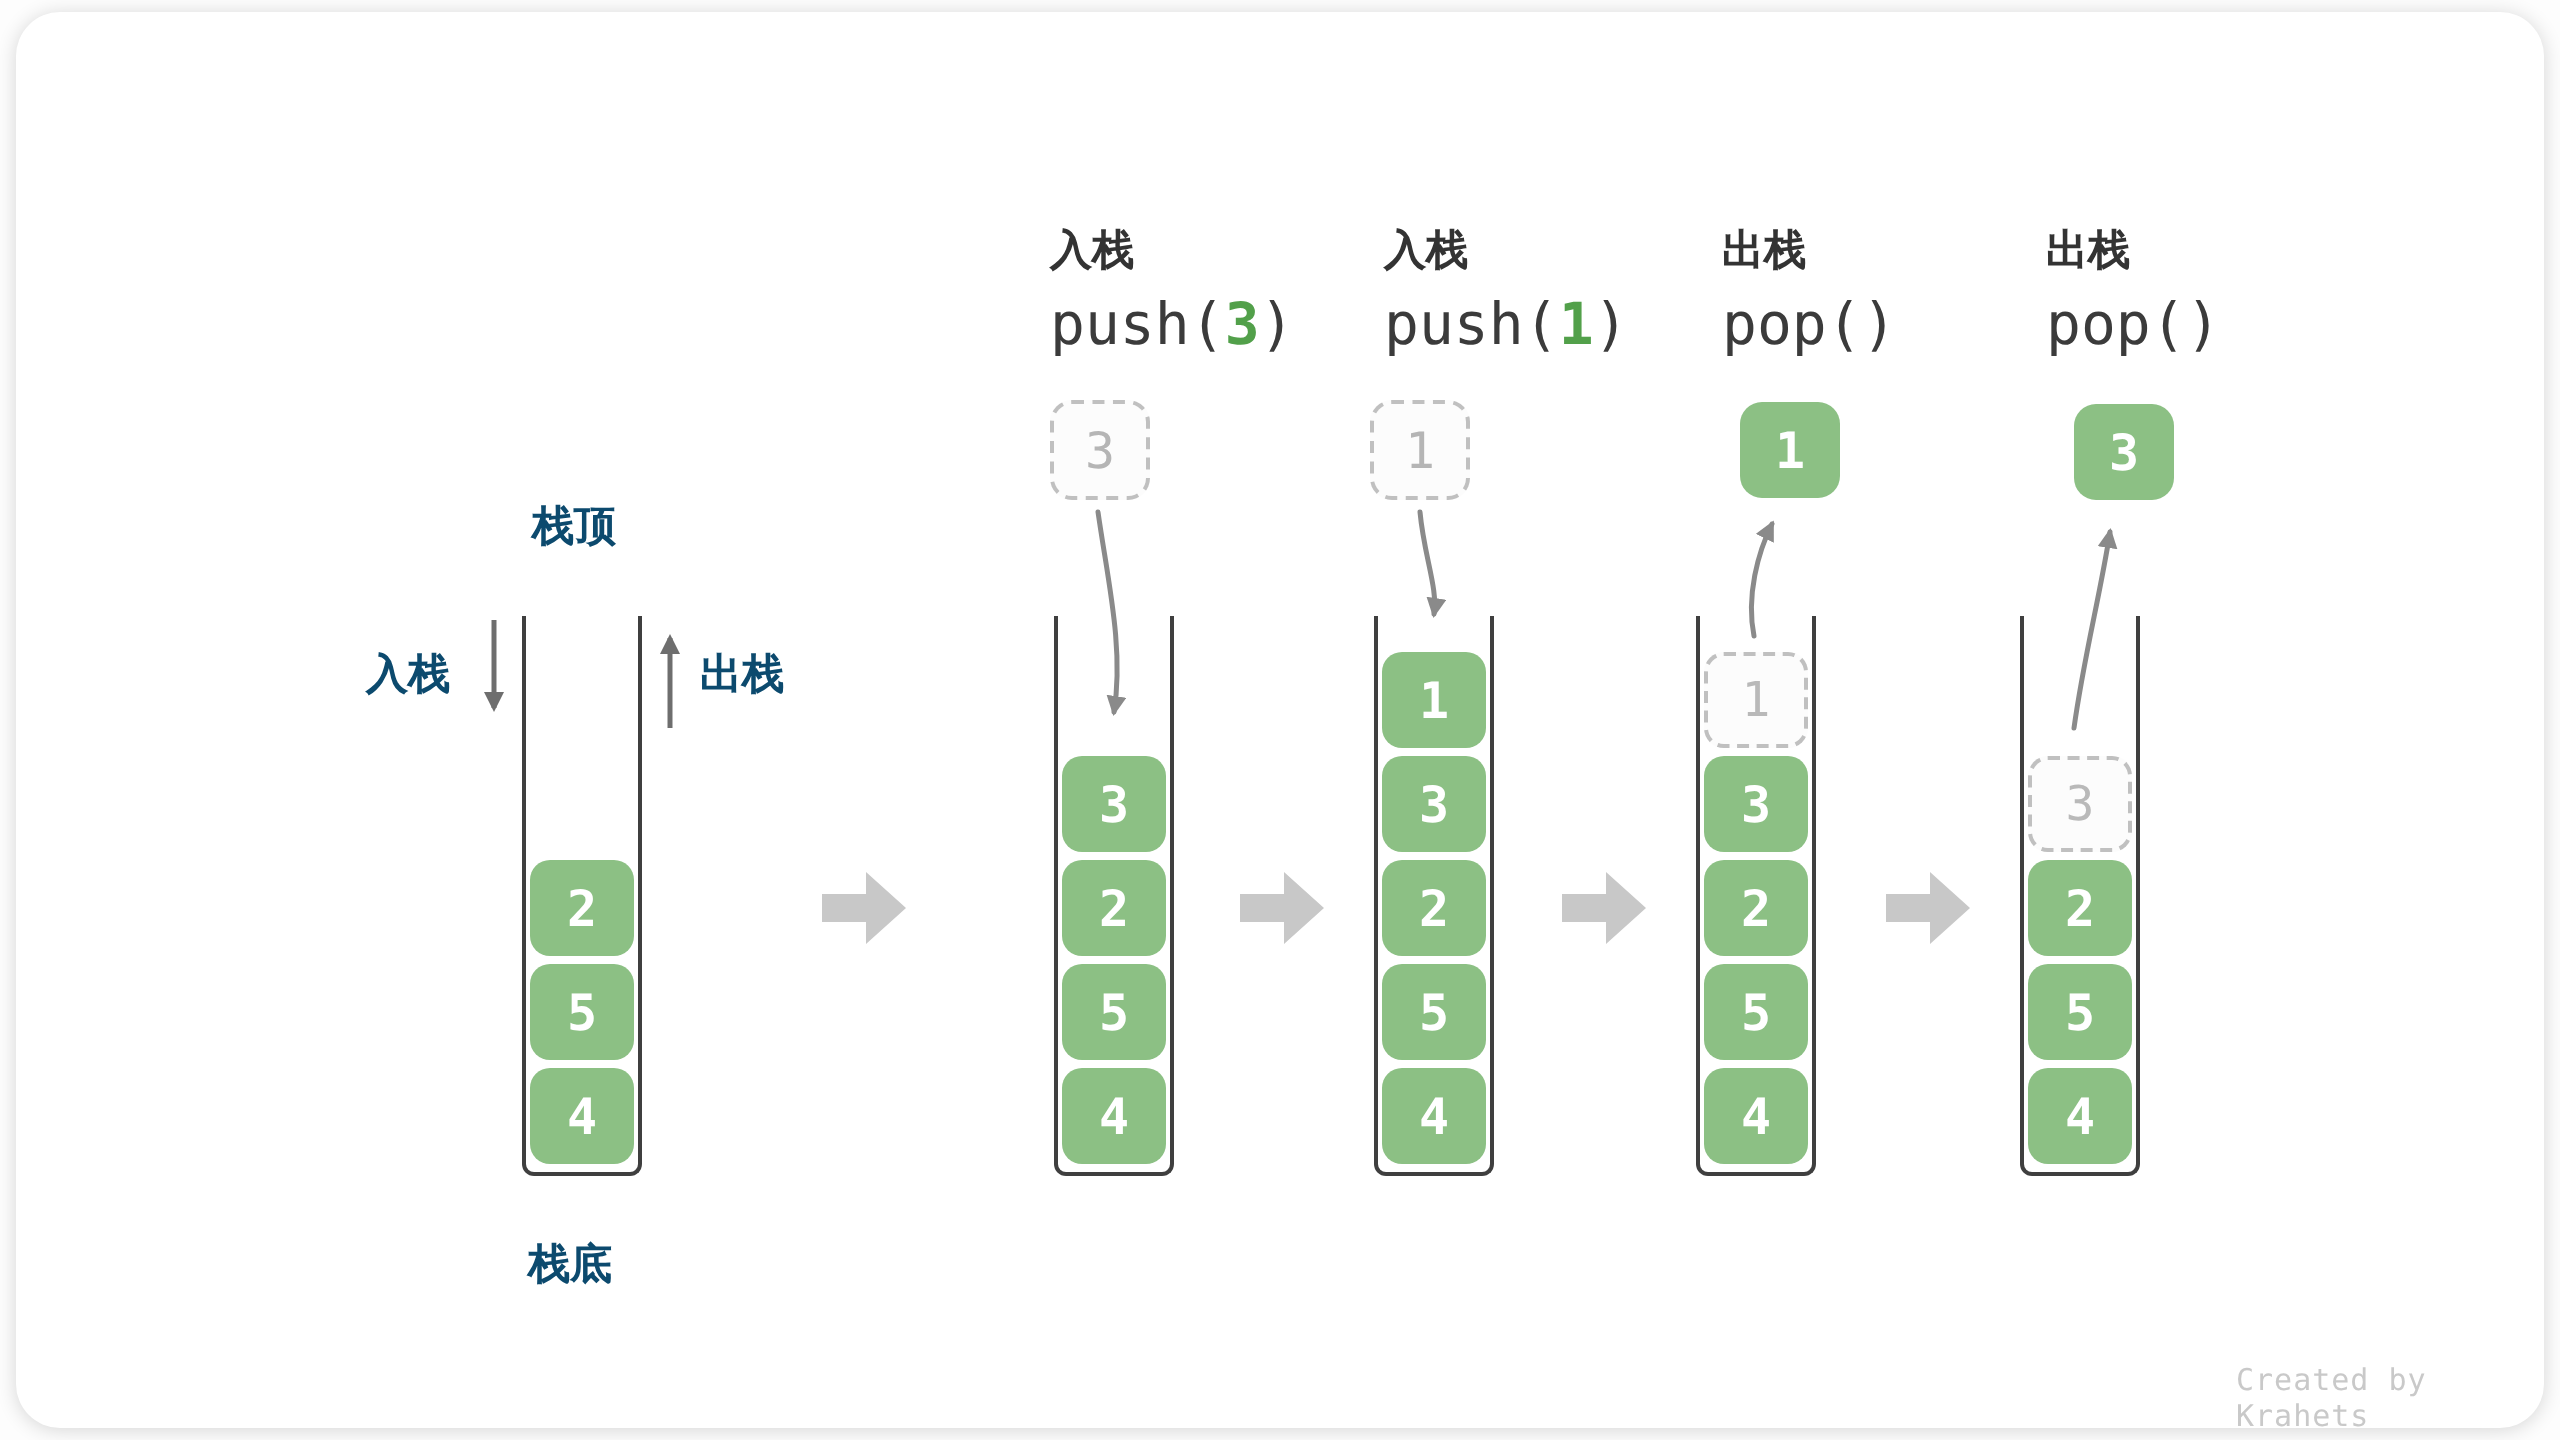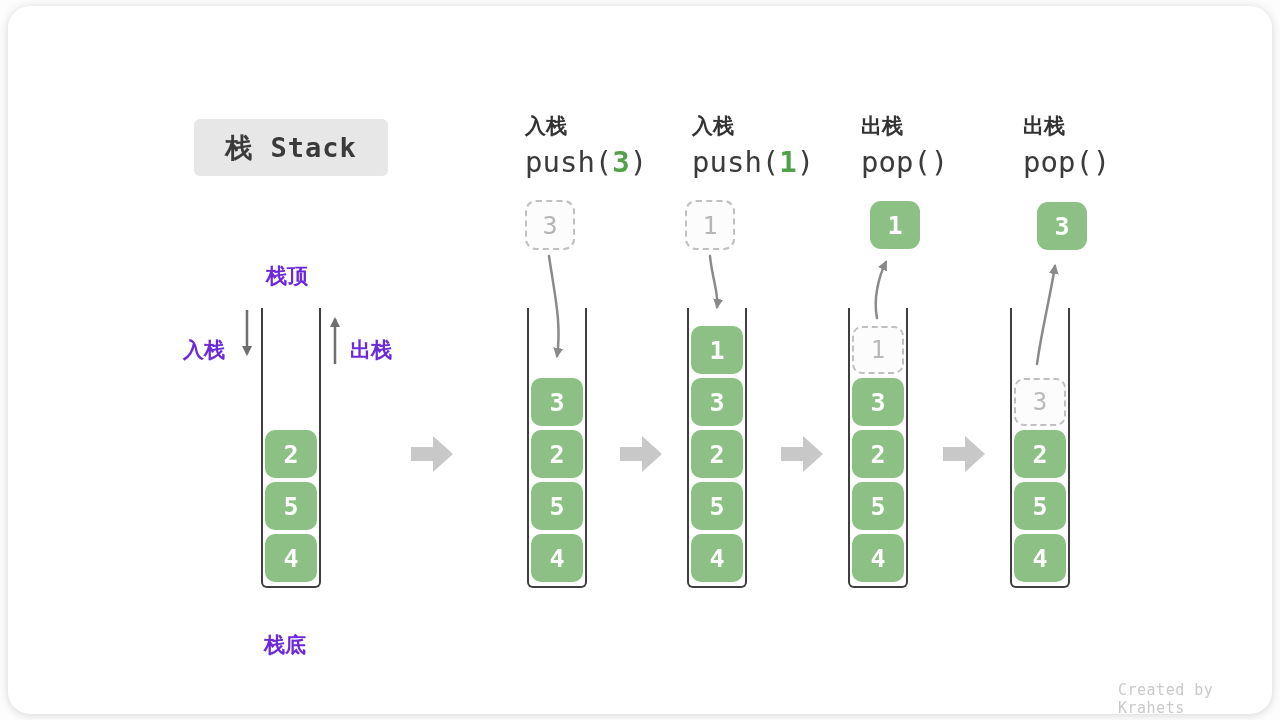--- a/index.html
+++ b/index.html
@@ -4,21 +4,21 @@
 <style>
   html,body{margin:0;padding:0;background:#ffffff;}
   .canvas{position:relative;width:1280px;height:720px;overflow:hidden;
           font-family:"Liberation Sans",sans-serif;background:#fdfdfd;}
   .card{position:absolute;left:8px;top:6px;width:1264px;height:708px;
         background:#ffffff;border-radius:22px;
         box-shadow:0 1px 10px rgba(0,0,0,0.16);}
   .title-badge{position:absolute;left:186px;top:113px;width:194px;height:57px;
         background:#e7e7e7;border-radius:6px;display:flex;align-items:center;justify-content:center;
         font-family:"DejaVu Sans Mono",monospace;font-size:27px;font-weight:600;color:#3a3a3a;letter-spacing:1px;}
-  .cn{position:absolute;font-size:21px;font-weight:bold;color:#6d28d9;white-space:nowrap;margin-top:13px;}
+  .cn{position:absolute;font-size:21px;font-weight:bold;color:#0c4a6e;white-space:nowrap;}
   #lbl-top{left:258px;top:243px;}
   #lbl-bottom{left:256px;top:612px;}
   #lbl-push{left:175px;top:317px;}
   #lbl-pop{left:342px;top:317px;}
   .container{position:absolute;top:302px;width:60px;height:280px;box-sizing:border-box;
         border:2px solid #3f3f3f;border-top:none;border-radius:0 0 6px 6px;background:transparent;}
   #c1{left:253px}#c2{left:519px}#c3{left:679px}#c4{left:840px}#c5{left:1002px}
   .box{position:absolute;left:2px;width:52px;height:48px;border-radius:10px;box-sizing:border-box;
         background:#8CC084;color:#ffffff;display:flex;align-items:center;justify-content:center;
         font-family:"DejaVu Sans Mono",monospace;font-size:25px;font-weight:bold;}
@@ -39,23 +39,20 @@
   .overlay{position:absolute;left:0;top:0;width:1280px;height:720px;pointer-events:none;}
   .watermark{position:absolute;left:1077px;top:675px;font-family:"DejaVu Sans Mono",monospace;
         font-size:15px;color:#c9c9c9;letter-spacing:0.5px;margin-left:33px;}
 </style>
 </head>
 <body>
 
 <div class="canvas">
   <div class="card">
 
-    <div class="title-badge">
-      <span>栈 Stack</span>
-    </div>
 
     <div class="cn" id="lbl-top">栈顶</div>
     <div class="cn" id="lbl-bottom">栈底</div>
     <div class="cn" id="lbl-push">入栈</div>
     <div class="cn" id="lbl-pop">出栈</div>
 
     <div class="step-header" id="h2">
       <div class="step-label">入栈</div>
       <div class="step-code"><span>push(</span><span class="arg">3</span><span>)</span></div>
     </div>

